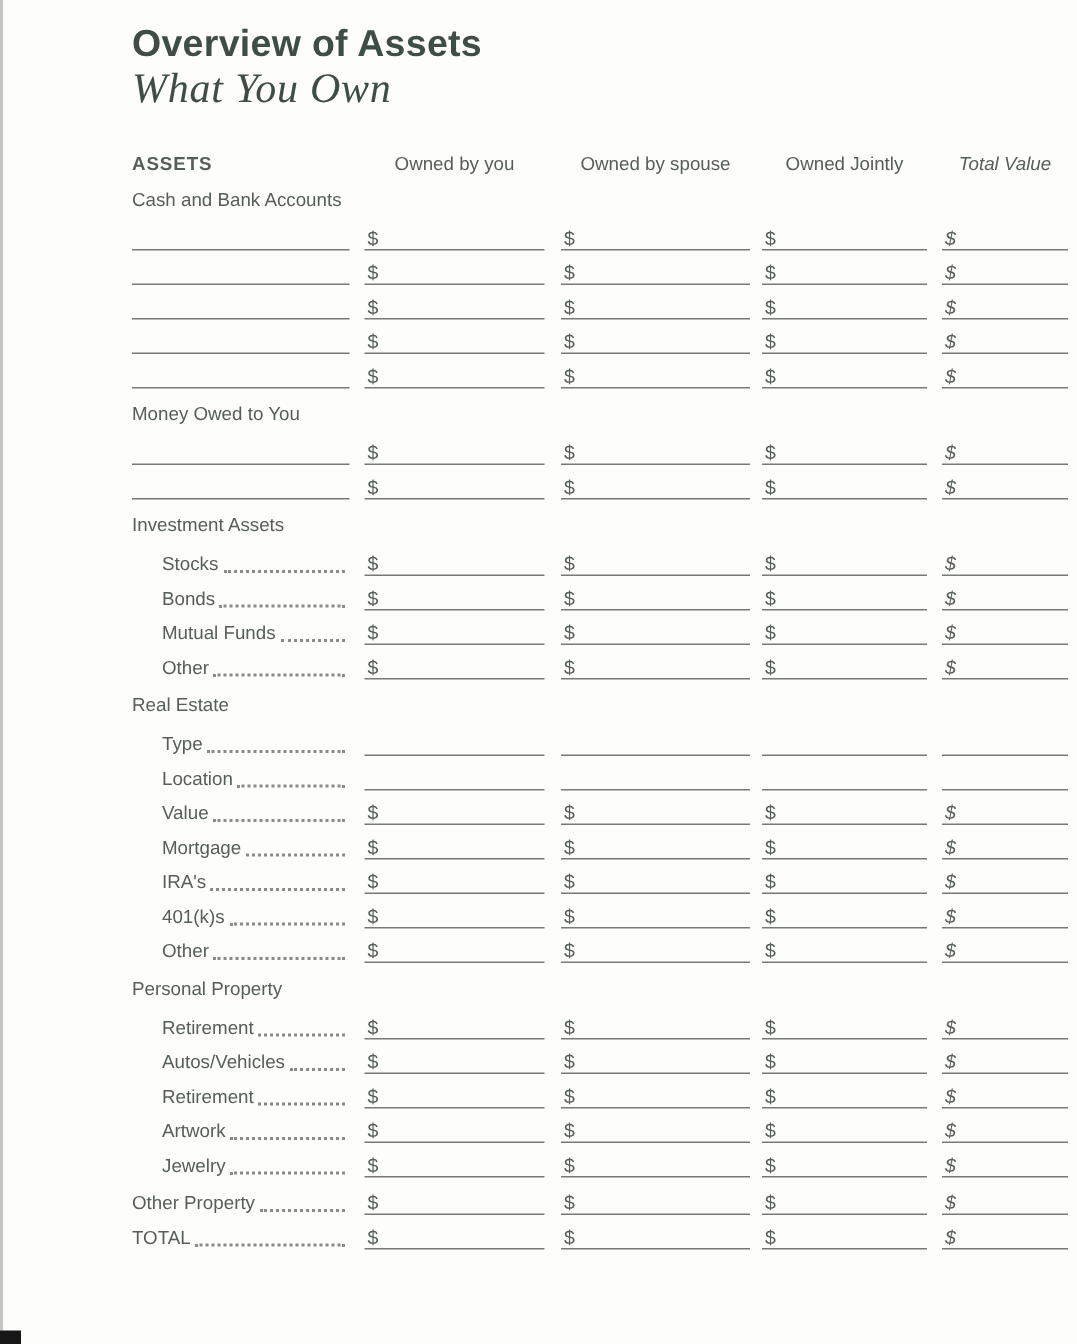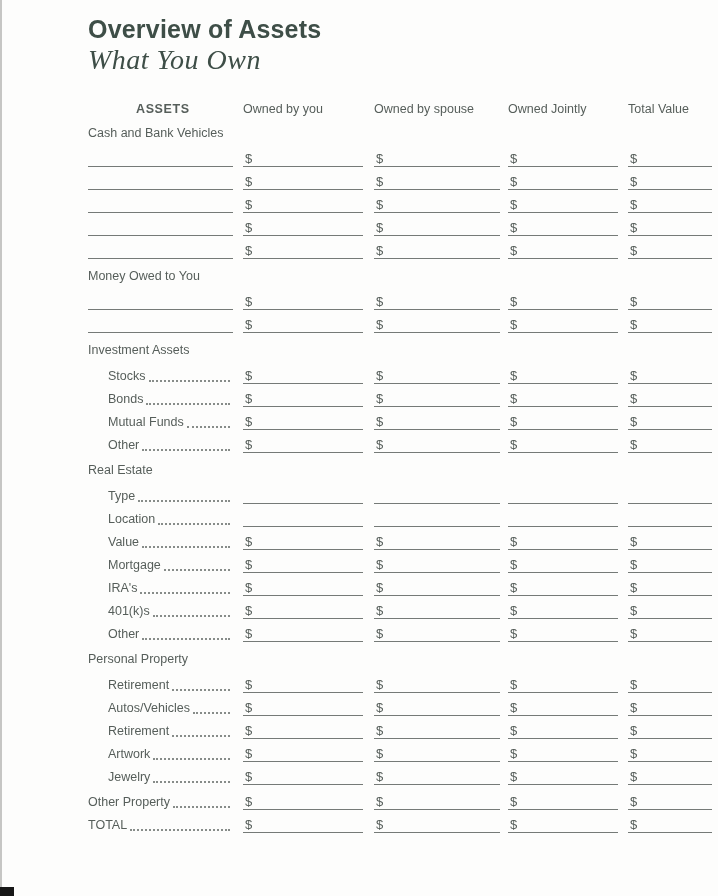--- a/index.html
+++ b/index.html
@@ -44,27 +44,27 @@
     grid-template-columns: 155px 131px 134px 120px 88px;
   }
 
   .header-row {
     margin-top: 24px;
     font-size: 12.5px;
     color: var(--text, #565e5a);
     height: 16px;
     align-items: end;
   }
-  .header-assets { font-weight: bold; letter-spacing: 0.6px; margin-left: 48px; }
-  .header-col { }
+  .header-assets { font-weight: bold; letter-spacing: 0.6px; }
+  .header-col { text-align: center; }
 
   .c1 { margin-right: 11px; }
   .c2 { margin-right: 8px; }
   .c3 { margin-right: 10px; }
-  .c4 { margin-right: 4px; }
+  .c4 { margin-right: 4px; font-style: italic; }
 
   .section-heading {
     margin-top: 10px;
     margin-bottom: 3px;
     font-size: 12.5px;
     line-height: 15px;
     color: var(--text, #565e5a);
   }
   .section.no-heading { margin-top: 2px; }
 
@@ -115,21 +115,21 @@
   <div class="grid-row header-row">
     <div class="header-assets">ASSETS</div>
     <div class="header-col c1">Owned by you</div>
     <div class="header-col c2">Owned by spouse</div>
     <div class="header-col c3">Owned Jointly</div>
     <div class="header-col c4">Total Value</div>
   </div>
 
   <div id="table-body">
       <div class="section">
-        <div class="section-heading">Cash and Bank Vehicles</div>
+        <div class="section-heading">Cash and Bank Accounts</div>
         <div class="grid-row row">
           <div class="label-cell">
             <span class="write-line"></span>
           </div>
           <div class="value-cell c1">
             <span class="dollar">$</span>
           </div>
           <div class="value-cell c2">
             <span class="dollar">$</span>
           </div>

